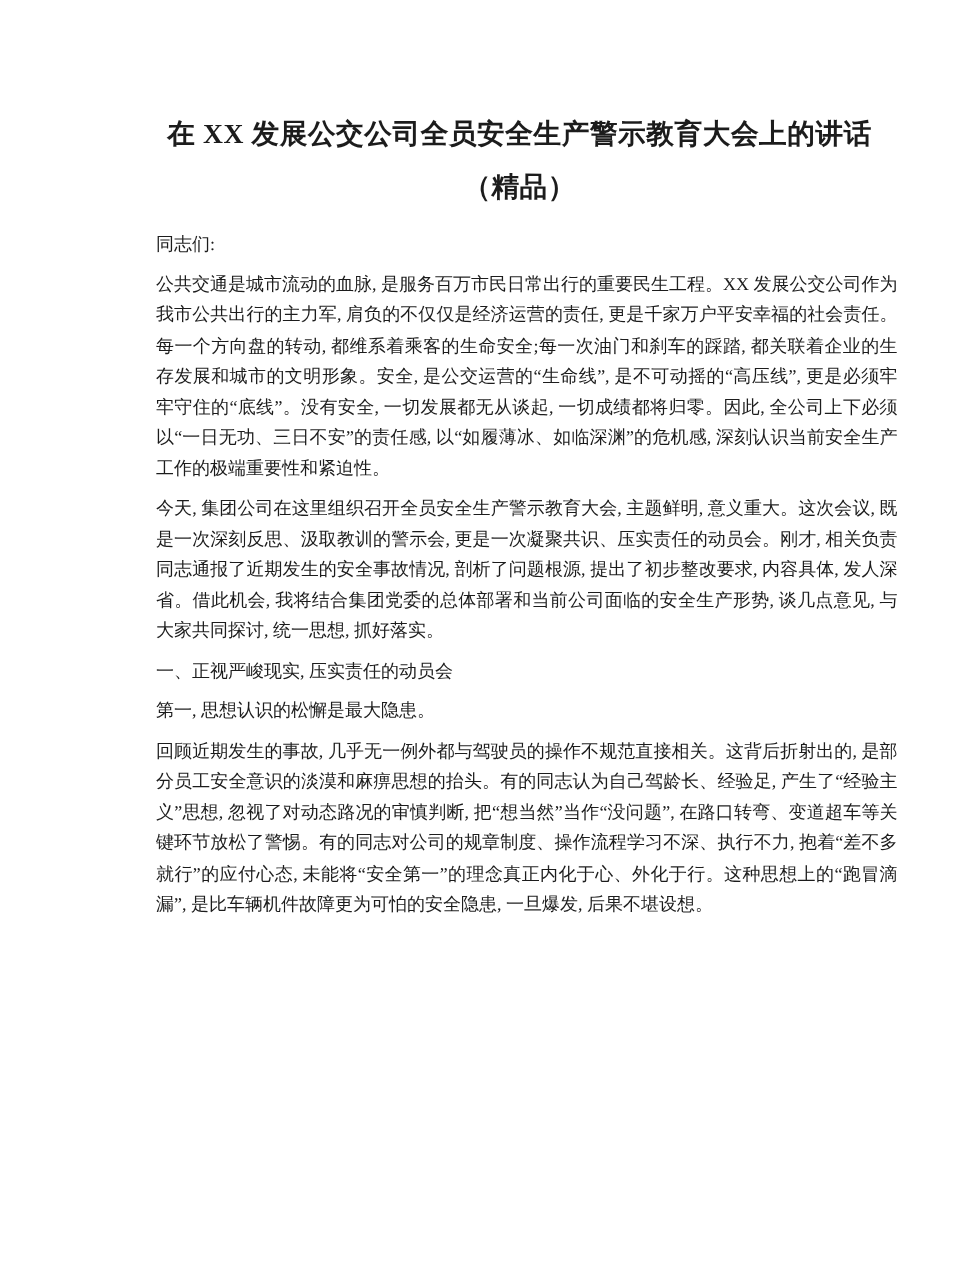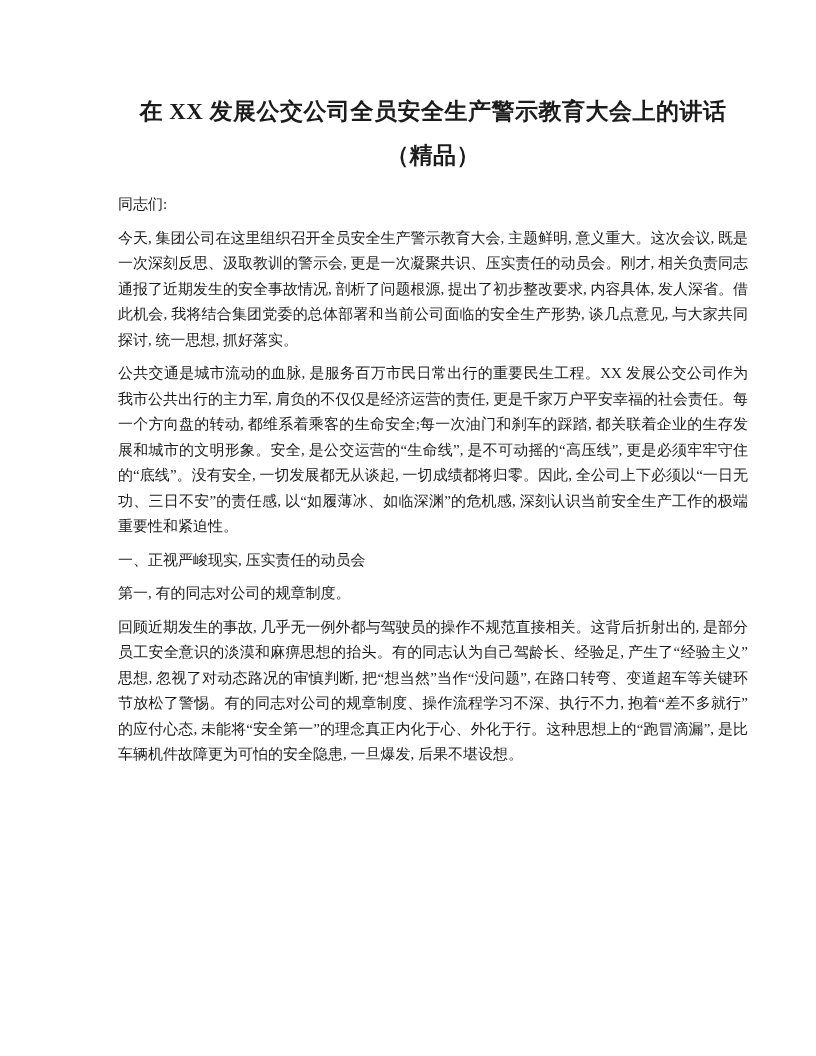--- a/index.html
+++ b/index.html
@@ -21,45 +21,45 @@
   }
   .doc-title {
     margin: 0 0 14px 0;
     font-size: 23px;
     font-weight: bold;
     line-height: 44px;
     text-align: center;
     letter-spacing: 0.5px;
   }
   .doc-body p {
-    margin: 0 0 8px 0;
+    margin: 0 0 8px 12px;
     font-size: 15px;
     line-height: 25.5px;
     text-align: justify;
     word-break: break-all;
   }
   .doc-body p.salutation,
   .doc-body p.heading,
   .doc-body p.subheading {
     text-align: left;
   }
 </style>
 </head>
 <body>
 
 <div class="page">
   <h1 class="doc-title">在 XX 发展公交公司全员安全生产警示教育大会上的讲话（精品）</h1>
 
   <div class="doc-body">
     <p class="salutation">同志们:</p>
 
+    <p>公共交通是城市流动的血脉, 是服务百万市民日常出行的重要民生工程。XX 发展公交公司作为我市公共出行的主力军, 肩负的不仅仅是经济运营的责任, 更是千家万户平安幸福的社会责任。每一个方向盘的转动, 都维系着乘客的生命安全;每一次油门和刹车的踩踏, 都关联着企业的生存发展和城市的文明形象。安全, 是公交运营的“生命线”, 是不可动摇的“高压线”, 更是必须牢牢守住的“底线”。没有安全, 一切发展都无从谈起, 一切成绩都将归零。因此, 全公司上下必须以“一日无功、三日不安”的责任感, 以“如履薄冰、如临深渊”的危机感, 深刻认识当前安全生产工作的极端重要性和紧迫性。</p>
+
     <p>今天, 集团公司在这里组织召开全员安全生产警示教育大会, 主题鲜明, 意义重大。这次会议, 既是一次深刻反思、汲取教训的警示会, 更是一次凝聚共识、压实责任的动员会。刚才, 相关负责同志通报了近期发生的安全事故情况, 剖析了问题根源, 提出了初步整改要求, 内容具体, 发人深省。借此机会, 我将结合集团党委的总体部署和当前公司面临的安全生产形势, 谈几点意见, 与大家共同探讨, 统一思想, 抓好落实。</p>
-
-    <p>公共交通是城市流动的血脉, 是服务百万市民日常出行的重要民生工程。XX 发展公交公司作为我市公共出行的主力军, 肩负的不仅仅是经济运营的责任, 更是千家万户平安幸福的社会责任。每一个方向盘的转动, 都维系着乘客的生命安全;每一次油门和刹车的踩踏, 都关联着企业的生存发展和城市的文明形象。安全, 是公交运营的“生命线”, 是不可动摇的“高压线”, 更是必须牢牢守住的“底线”。没有安全, 一切发展都无从谈起, 一切成绩都将归零。因此, 全公司上下必须以“一日无功、三日不安”的责任感, 以“如履薄冰、如临深渊”的危机感, 深刻认识当前安全生产工作的极端重要性和紧迫性。</p>
 
     <p class="heading">一、正视严峻现实, 压实责任的动员会</p>
 
 
-    <p class="subheading">第一, 有的同志对公司的规章制度。</p>
+    <p class="subheading">第一, 思想认识的松懈是最大隐患。</p>
 
     <p>回顾近期发生的事故, 几乎无一例外都与驾驶员的操作不规范直接相关。这背后折射出的, 是部分员工安全意识的淡漠和麻痹思想的抬头。有的同志认为自己驾龄长、经验足, 产生了“经验主义”思想, 忽视了对动态路况的审慎判断, 把“想当然”当作“没问题”, 在路口转弯、变道超车等关键环节放松了警惕。有的同志对公司的规章制度、操作流程学习不深、执行不力, 抱着“差不多就行”的应付心态, 未能将“安全第一”的理念真正内化于心、外化于行。这种思想上的“跑冒滴漏”, 是比车辆机件故障更为可怕的安全隐患, 一旦爆发, 后果不堪设想。</p>
   </div>
 </div>
 
 </body></html>

